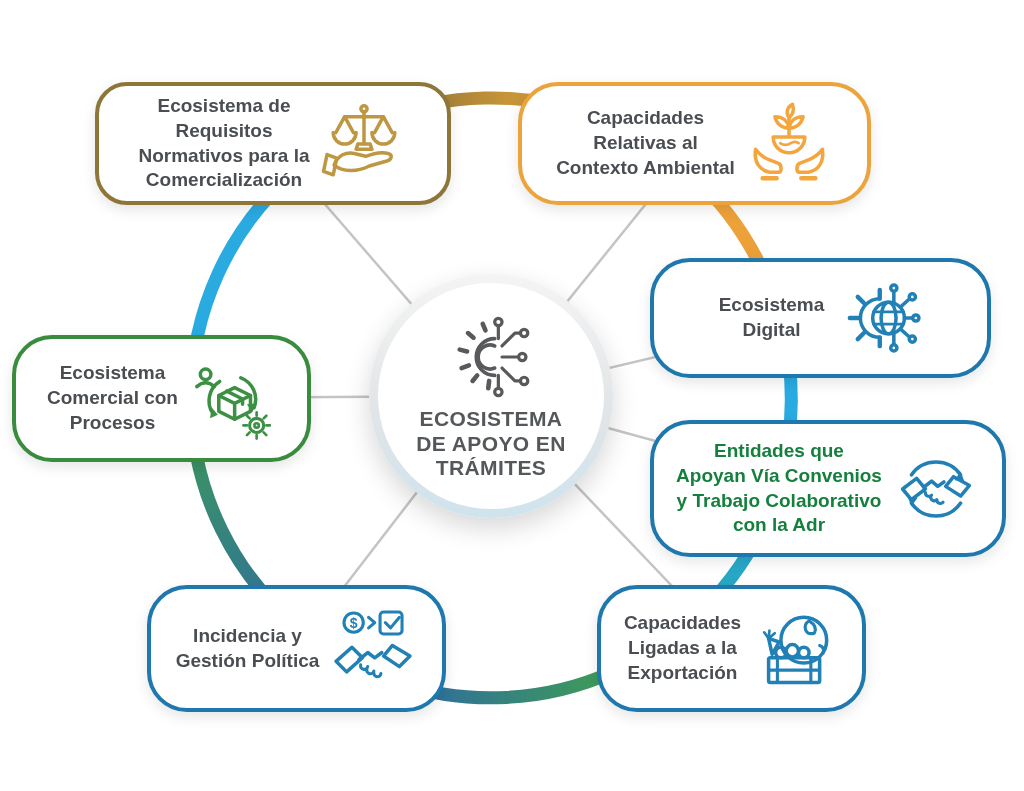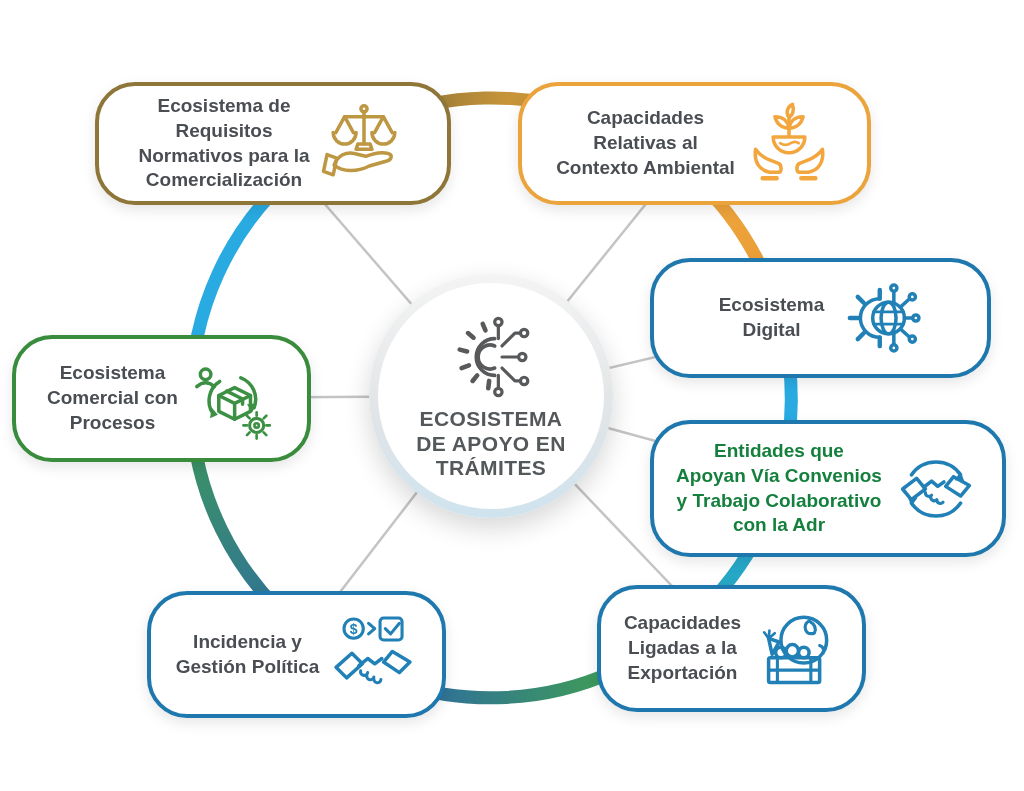--- a/index.html
+++ b/index.html
@@ -13,21 +13,21 @@
     border-radius:40px;display:flex;align-items:center;justify-content:center;
     gap:10px;padding:6px 16px;box-sizing:border-box;
     box-shadow:0 5px 14px rgba(0,0,0,0.10);
   }
   .node-label{
     font-weight:700;font-size:19px;line-height:1.3;color:#4A4E53;
     text-align:center;white-space:pre-line;
   }
   .node-icon{flex:0 0 auto;width:88px;height:88px;}
   .node-icon svg{width:100%;height:100%;display:block;}
-  .n-req{left:95px;top:82px;width:356px;height:123px;}
+  .n-req{left:95px;top:82px;width:356px;height:123px;border-radius:32px;}
   .n-amb{left:518px;top:82px;width:353px;height:123px;}
   .n-dig{left:650px;top:258px;width:341px;height:120px;}
   .n-con{left:650px;top:420px;width:356px;height:137px;}
   .n-exp{left:597px;top:585px;width:269px;height:127px;}
   .n-pol{left:147px;top:585px;width:299px;height:127px;}
   .n-com{left:12px;top:335px;width:299px;height:127px;}
   .hub{
     position:absolute;left:369px;top:274px;width:244px;height:244px;z-index:3;
     border-radius:50%;
     background:linear-gradient(180deg,#f4f4f4 0%,#e2e5e7 55%,#cfe3ee 100%);
@@ -203,21 +203,21 @@
           <circle cx="47" cy="52" r="7"></circle>
           <circle cx="60" cy="54" r="6"></circle>
         <path d="M24 56 L20 38 L32 42 Z"></path>
         <path d="M20 38 l-5 -7 M20 38 l1 -9 M20 38 l7 -6" stroke-width="3"></path>
         <rect x="20" y="60" width="58" height="28" rx="2"></rect>
         <path d="M30 60 V88 M68 60 V88 M20 74 H78" stroke-width="3.5"></path>
       </svg>
     </div>
   </div>
 
-  <div class="node n-pol" style="border-color: rgb(30, 120, 173); margin-top: 6px;">
+  <div class="node n-pol" style="border-color: rgb(30, 120, 173);">
     <div class="node-label" style="color: rgb(74, 78, 83);">Incidencia y
 Gestión Política</div>
     <div class="node-icon" style="color: rgb(33, 128, 182);">
       <svg viewBox="0 0 100 100" fill="none" stroke="currentColor" stroke-width="4" stroke-linecap="round" stroke-linejoin="round">
         <circle cx="28" cy="20" r="11" stroke-width="3.5"></circle>
         <text x="28" y="26" text-anchor="middle" font-size="16" font-weight="700" fill="currentColor" stroke="none">$</text>
         <path d="M45 14 l7 6 -7 6" stroke-width="3.5"></path>
         <rect x="58" y="8" width="25" height="25" rx="4" stroke-width="3.5"></rect>
         <path d="M64 20 l6 6 10 -12" stroke-width="3.5"></path>
         <path d="M8 64 L26 48 L38 60 L20 76 Z"></path>

